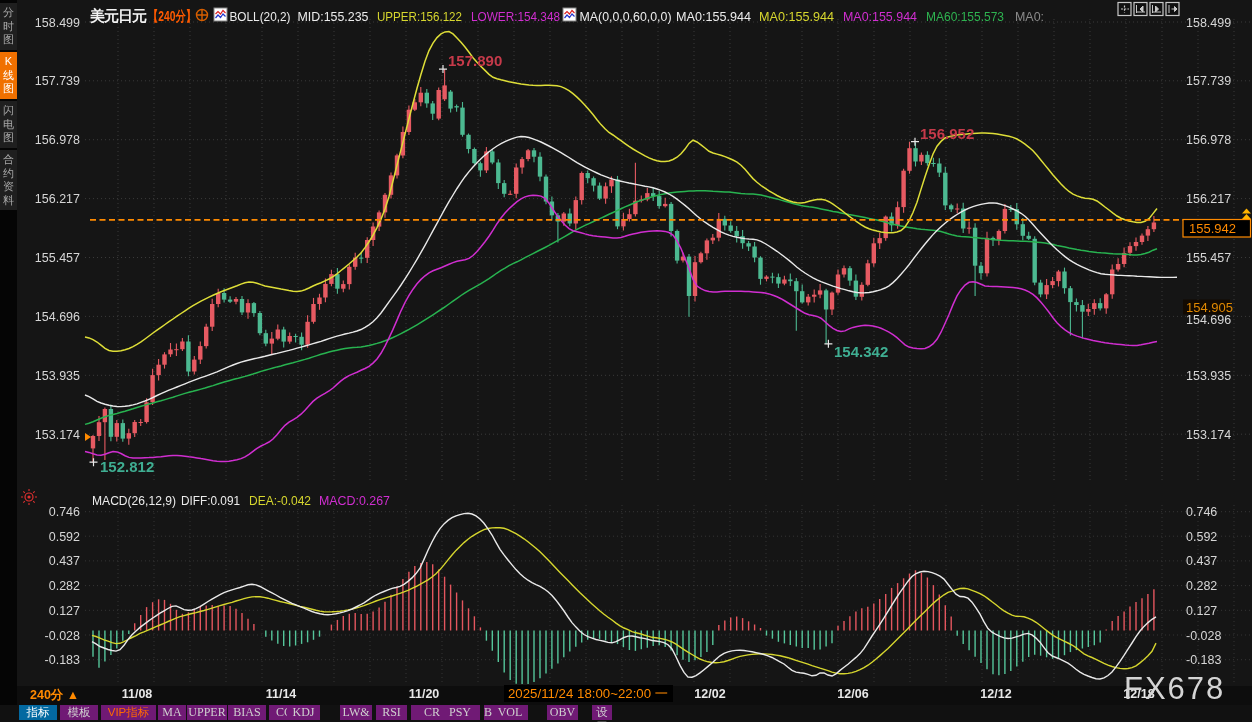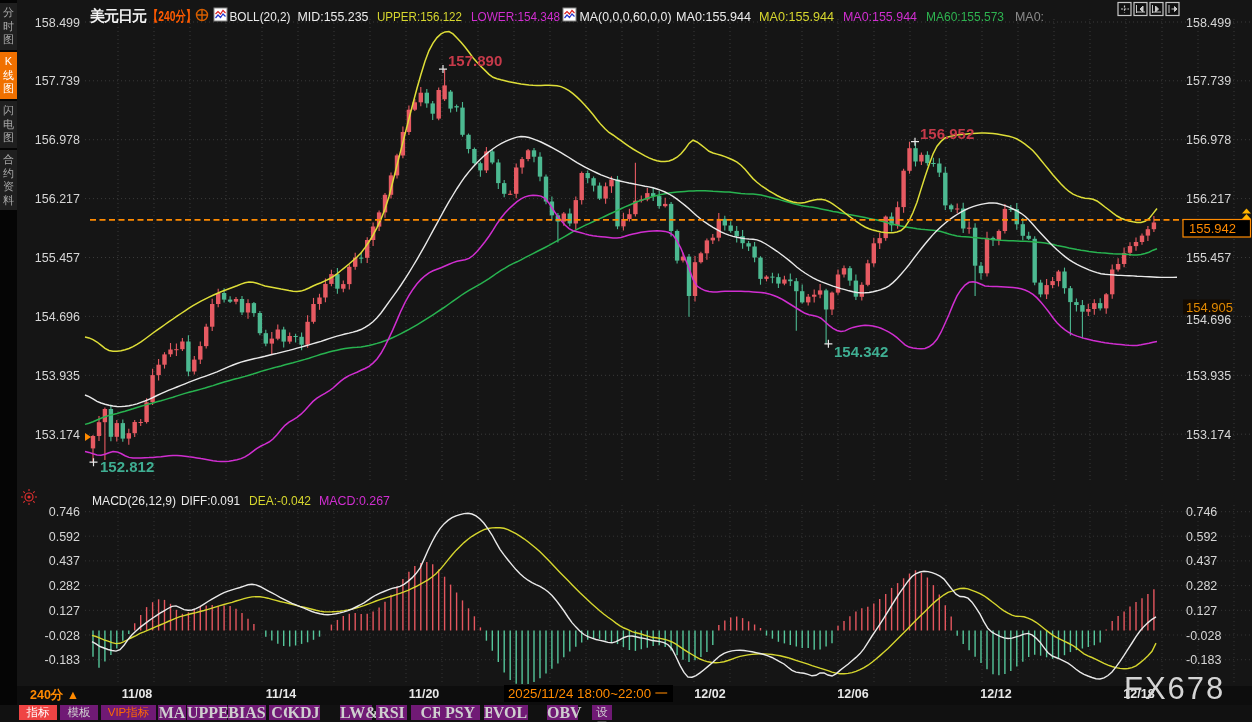--- a/index.html
+++ b/index.html
@@ -3,23 +3,23 @@
 html,body{margin:0;padding:0;background:#0e0e0e;width:1252px;height:722px;overflow:hidden}
 body{font-family:"Liberation Sans",sans-serif;position:relative}
 #chartbg{position:absolute;left:17px;top:0;width:1235px;height:705px;background:#151515}
 #sidebar{position:absolute;left:0;top:0;width:17px;height:722px;background:#050505}
 .stab{position:absolute;left:0;width:17px;background:#1f1f1f;color:#a8a8a8;
  font-size:11px;line-height:13.5px;text-align:center;padding:3px 0;white-space:pre}
 .stab.act{background:#f07000;color:#fff}
 #toolbar{position:absolute;left:0px;top:705px;width:1252px;height:17px;background:#111}
 .tbtn{position:absolute;top:0;height:15px;background:#701a75;color:#cfcfcf;font-size:11.5px;
  text-align:center;line-height:15px}
-.tbtn.btn-act{background:#ef4444;color:#fff}
+.tbtn.btn-act{background:#0369a1;color:#fff}
 .tbtn.vip{color:#ff6a00}
-.tbtn.lat{font-family:"Liberation Serif",serif;font-weight:bold;font-size:16px}
+.tbtn.lat{font-family:"Liberation Serif",serif;font-weight:normal;font-size:12px}
 #fx{position:absolute;left:1124px;top:671px;color:#d4d4d4;font-size:31px;letter-spacing:2px;}
 </style></head>
 <body>
 <div id="chartbg"></div>
 <div id="sidebar"></div>
 <div class="stab" style="top:3px">分
 时
 图</div>
 <div class="stab act" style="top:52px">K
 线

